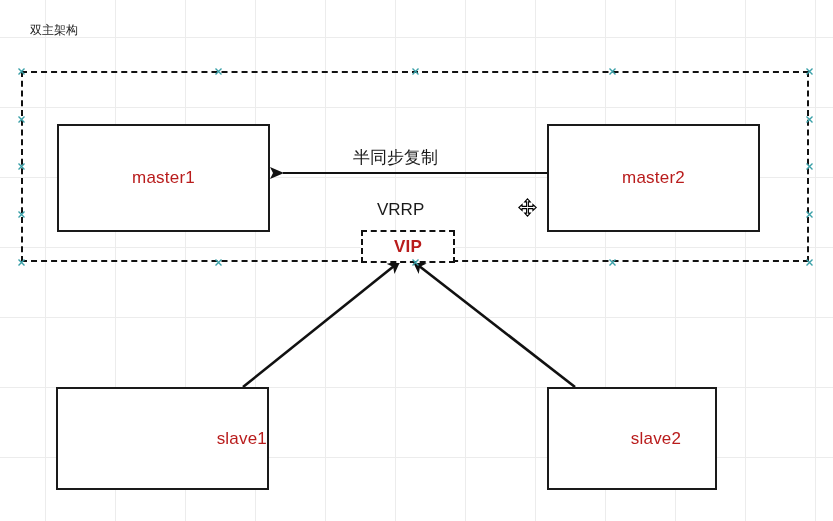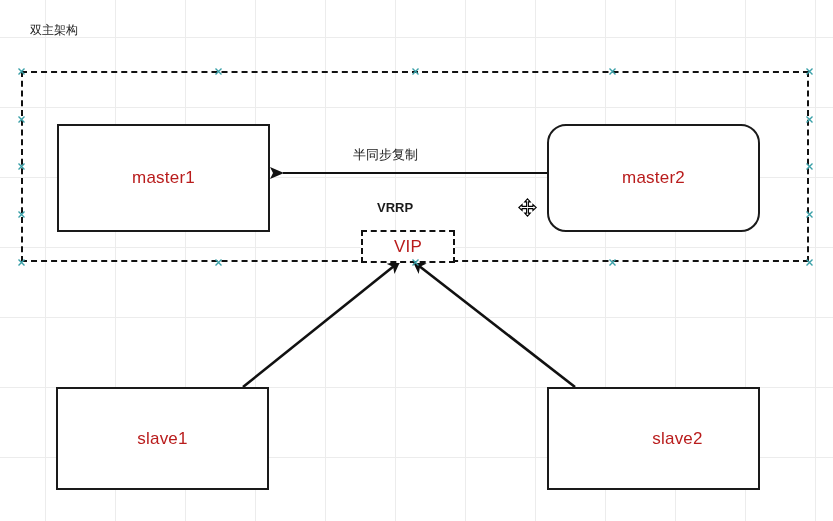--- a/index.html
+++ b/index.html
@@ -58,40 +58,41 @@
     left: 361px;
     top: 230px;
     width: 94px;
     height: 33px;
     border: 2px dashed #111111;
     box-sizing: border-box;
     background: #ffffff;
     display: flex;
     align-items: center;
     justify-content: center;
+    font-weight: bold;
   }
   #vip-box .node-label { font-size: 17px; }
   .free-label {
     position: absolute;
-    font-size: 13px;
+    font-size: 17px;
     color: #1a1a1a;
     white-space: nowrap;
     font-family: "Liberation Sans", "DejaVu Sans", sans-serif;
   }
   #diagram-title {
     position: absolute;
     left: 30px;
     top: 22px;
     font-size: 12px;
     color: #222222;
     white-space: nowrap;
     font-family: "DejaVu Sans", "Liberation Sans", sans-serif;
   }
   #replication-label { left: 353px; top: 146px; }
-  #vrrp-label { left: 377px; top: 200px; font-weight: bold; }
+  #vrrp-label { left: 377px; top: 200px; }
   .sel-handle {
     position: absolute;
     width: 7px;
     height: 7px;
     margin-left: -3.5px;
     margin-top: -3.5px;
     color: #3aa0a8;
     pointer-events: auto;
   }
   .sel-handle svg { display: block; }
@@ -132,29 +133,29 @@
 
     <g>
       <line x1="575" y1="387" x2="414" y2="262" stroke="#111111" stroke-width="2.6" marker-end="url(#arrowUp)"></line>
     </g>
   </svg>
 
   <div class="node-box" style="left:57px; top:124px; width:213px; height:108px;">
     <span class="node-label">master1</span>
   </div>
 
-  <div class="node-box" style="left:547px; top:124px; width:213px; height:108px;border-radius:19px;">
+  <div class="node-box" style="left:547px; top:124px; width:213px; height:108px;">
     <span class="node-label">master2</span>
   </div>
 
-  <div class="node-box" style="left:56px; top:387px; width:213px; height:103px;">
+  <div class="node-box" style="left:56px; top:387px; width:213px; height:103px;justify-content:flex-end;">
     <span class="node-label">slave1</span>
   </div>
 
-  <div class="node-box" style="left:547px; top:387px; width:213px; height:103px;padding-left:48px;">
+  <div class="node-box" style="left:547px; top:387px; width:170px; height:103px;padding-left:48px;">
     <span class="node-label">slave2</span>
   </div>
 
   <div id="vip-box">
     <span class="node-label">VIP</span>
   </div>
 
   <div class="free-label" id="replication-label">半同步复制</div>
   <div class="free-label" id="vrrp-label">VRRP</div>
 

